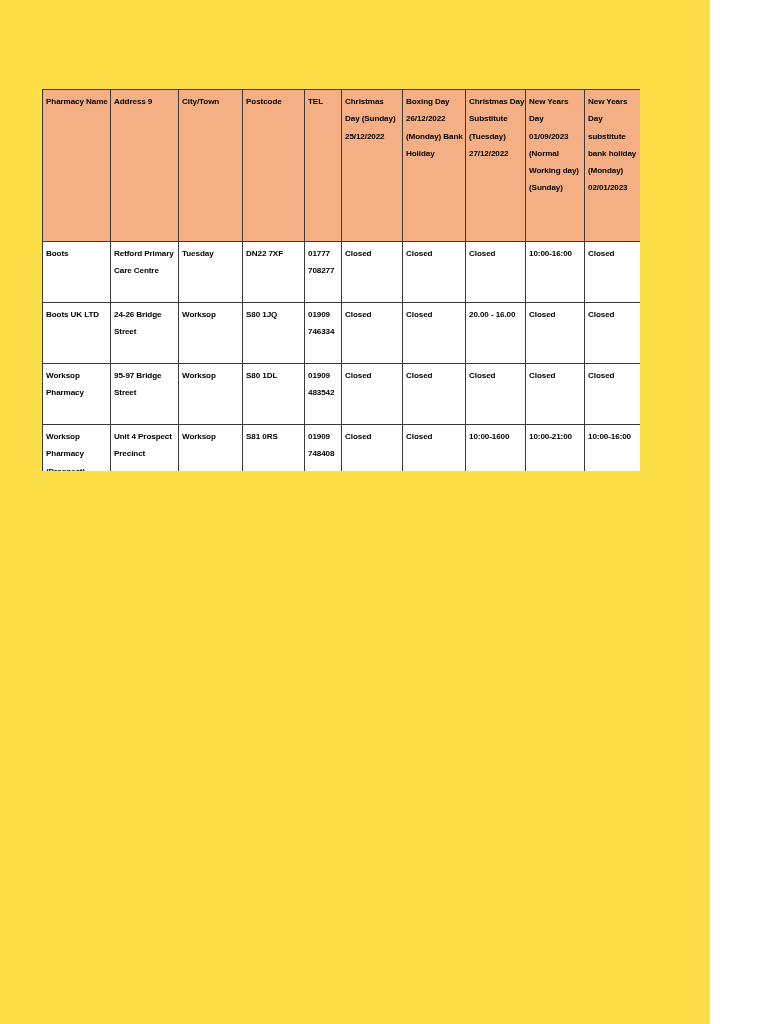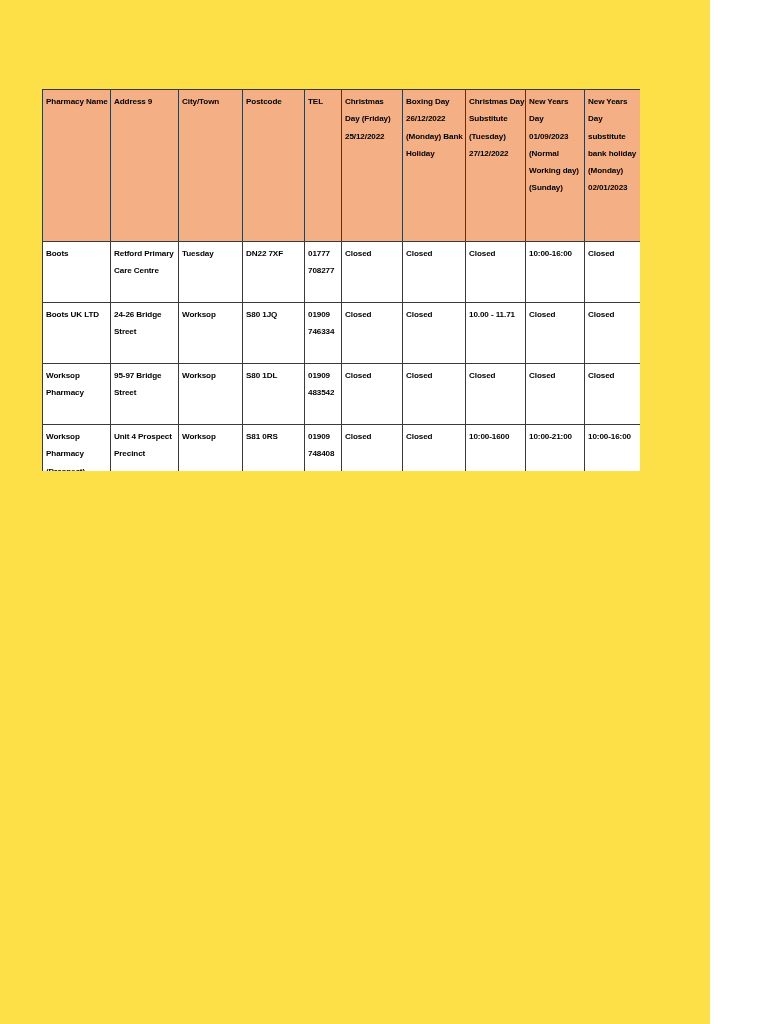--- a/index.html
+++ b/index.html
@@ -127,21 +127,21 @@
               <span class="hl">City/Town</span>
             </th>
             <th>
               <span class="hl">Postcode</span>
             </th>
             <th>
               <span class="hl">TEL</span>
             </th>
             <th>
               <span class="hl">Christmas</span>
-              <span class="hl">Day (Friday)</span>
+              <span class="hl">Day (Sunday)</span>
               <span class="hl">25/12/2022</span>
             </th>
             <th>
               <span class="hl">Boxing Day</span>
               <span class="hl">26/12/2022</span>
               <span class="hl">(Monday) Bank</span>
               <span class="hl">Holiday</span>
             </th>
             <th>
               <span class="hl">Christmas Day</span>
@@ -220,21 +220,21 @@
               <span class="cl">01909</span>
               <span class="cl">746334</span>
             </td>
             <td>
               <span class="cl">Closed</span>
             </td>
             <td>
               <span class="cl">Closed</span>
             </td>
             <td>
-              <span class="cl">10.00 - 11.71</span>
+              <span class="cl">20.00 - 16.00</span>
             </td>
             <td>
               <span class="cl">Closed</span>
             </td>
             <td>
               <span class="cl">Closed</span>
             </td>
           </tr>
           <tr>
             <td class="name">

